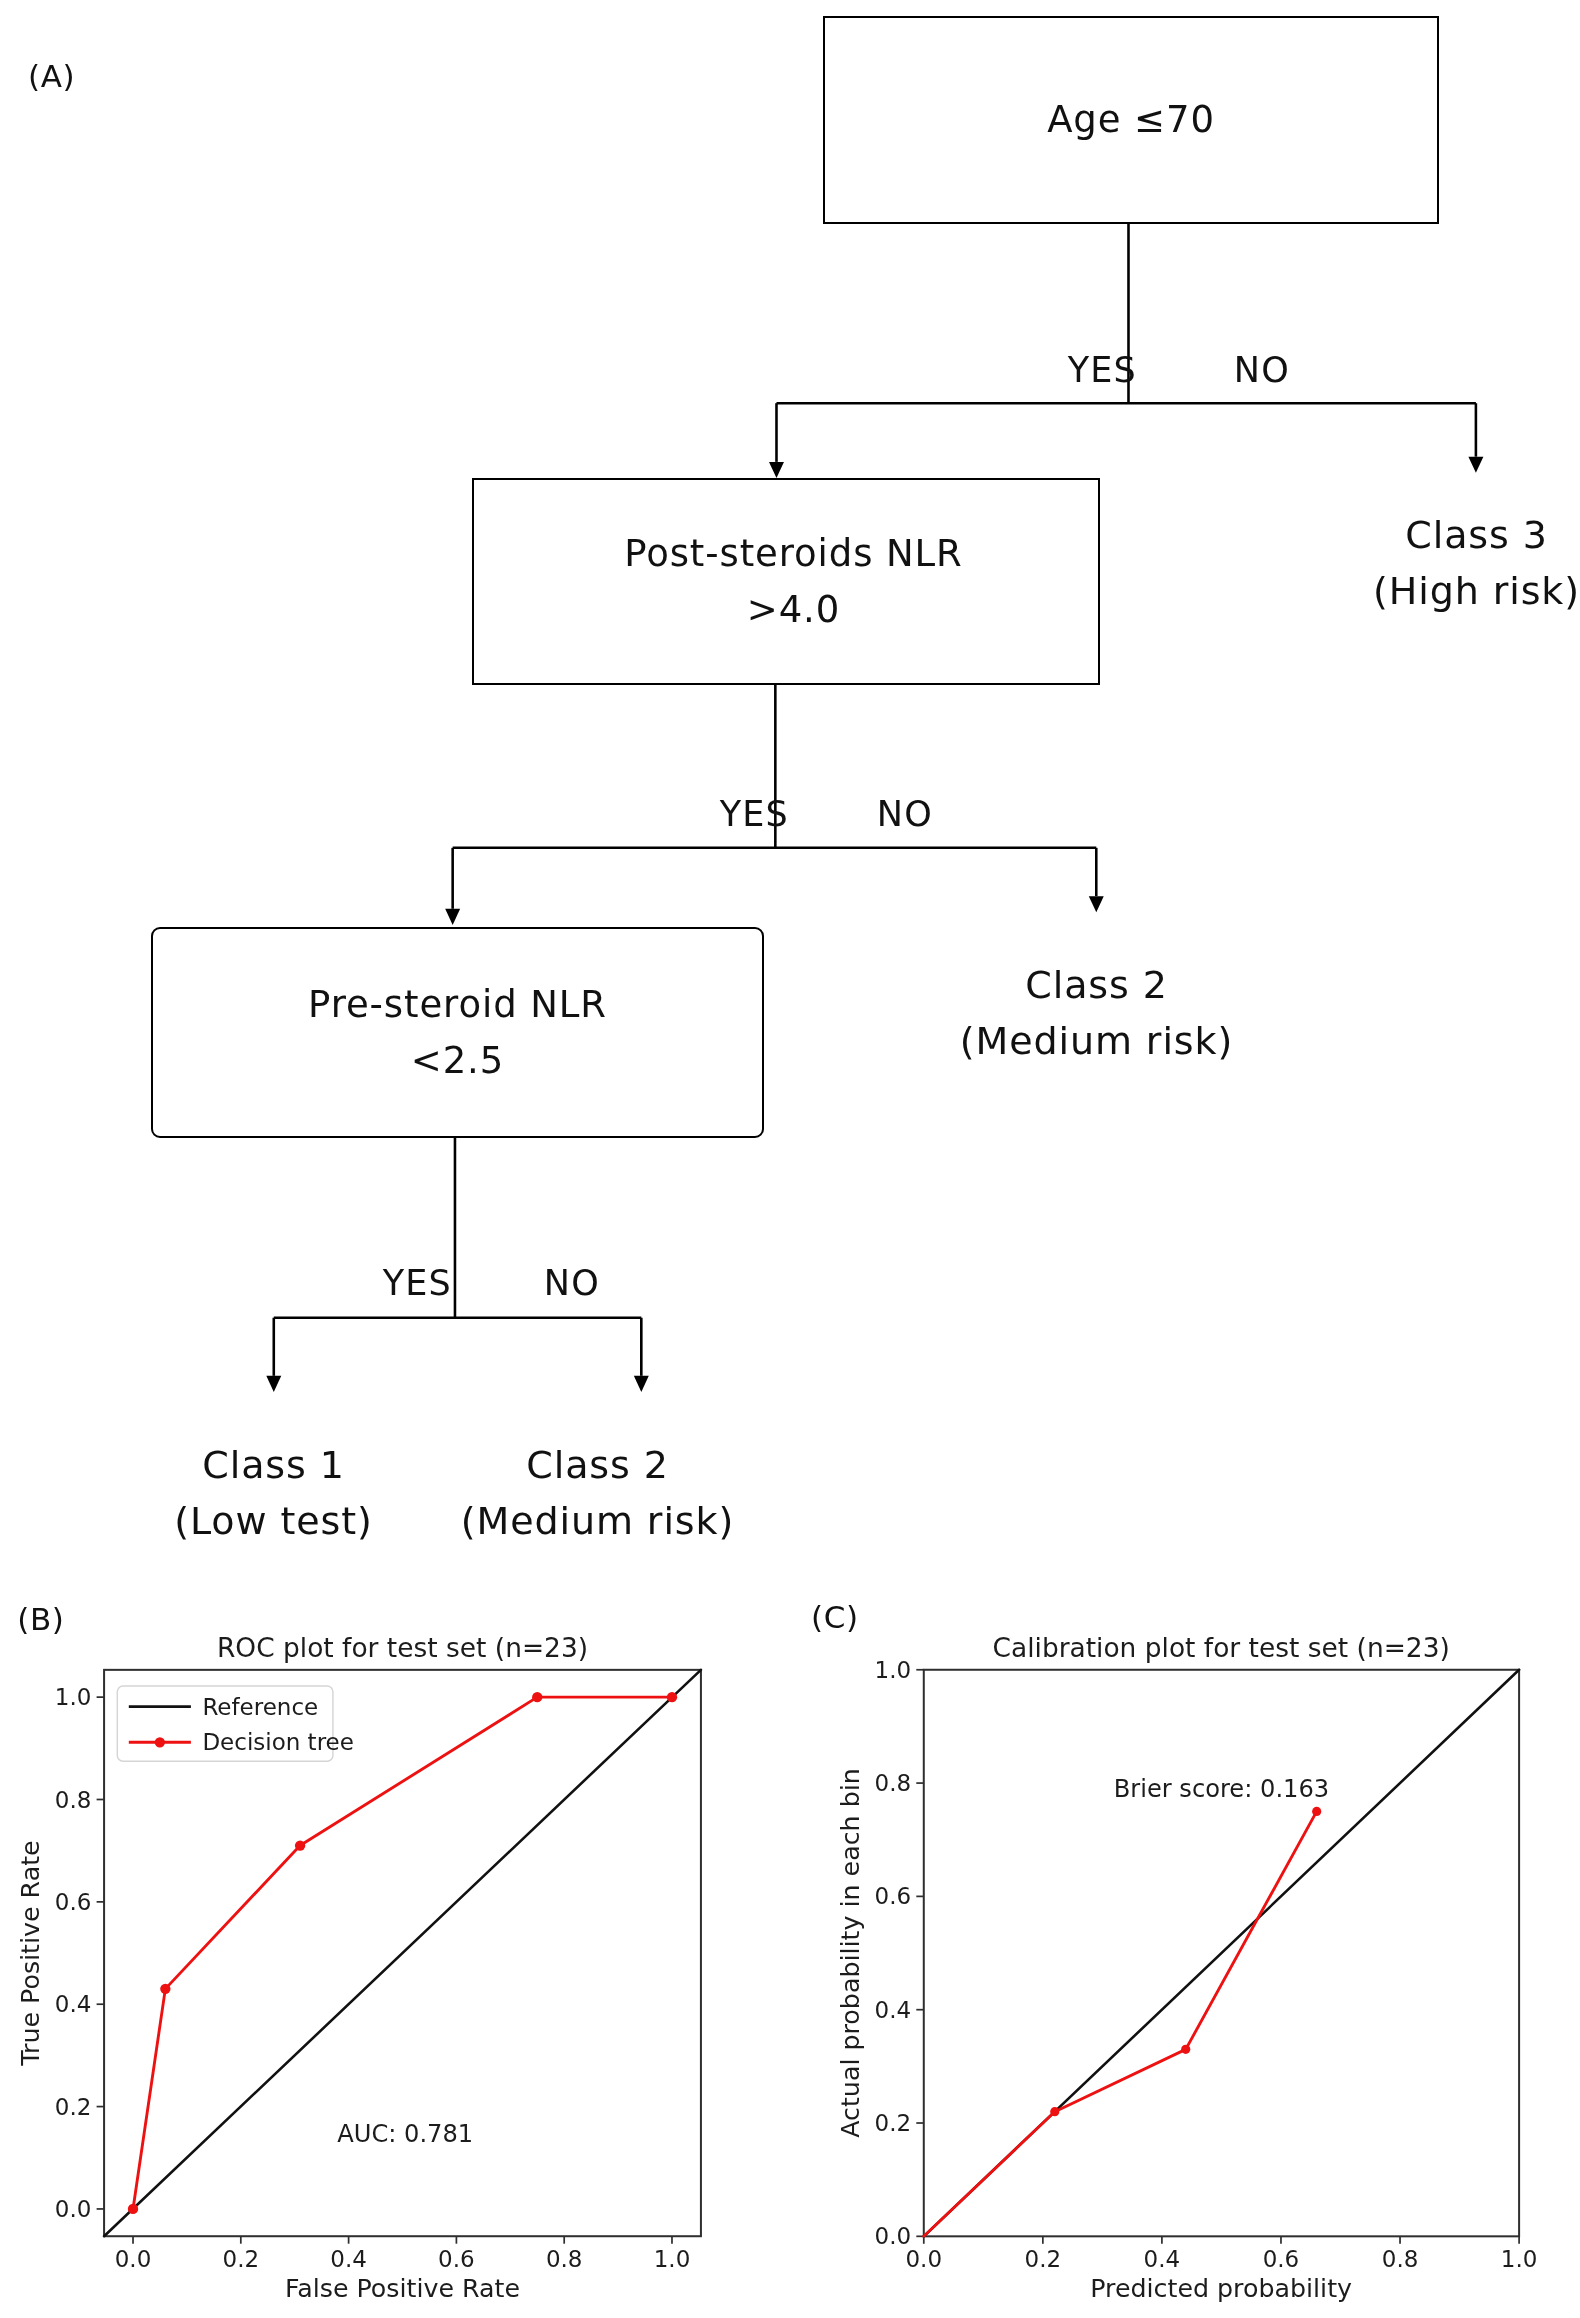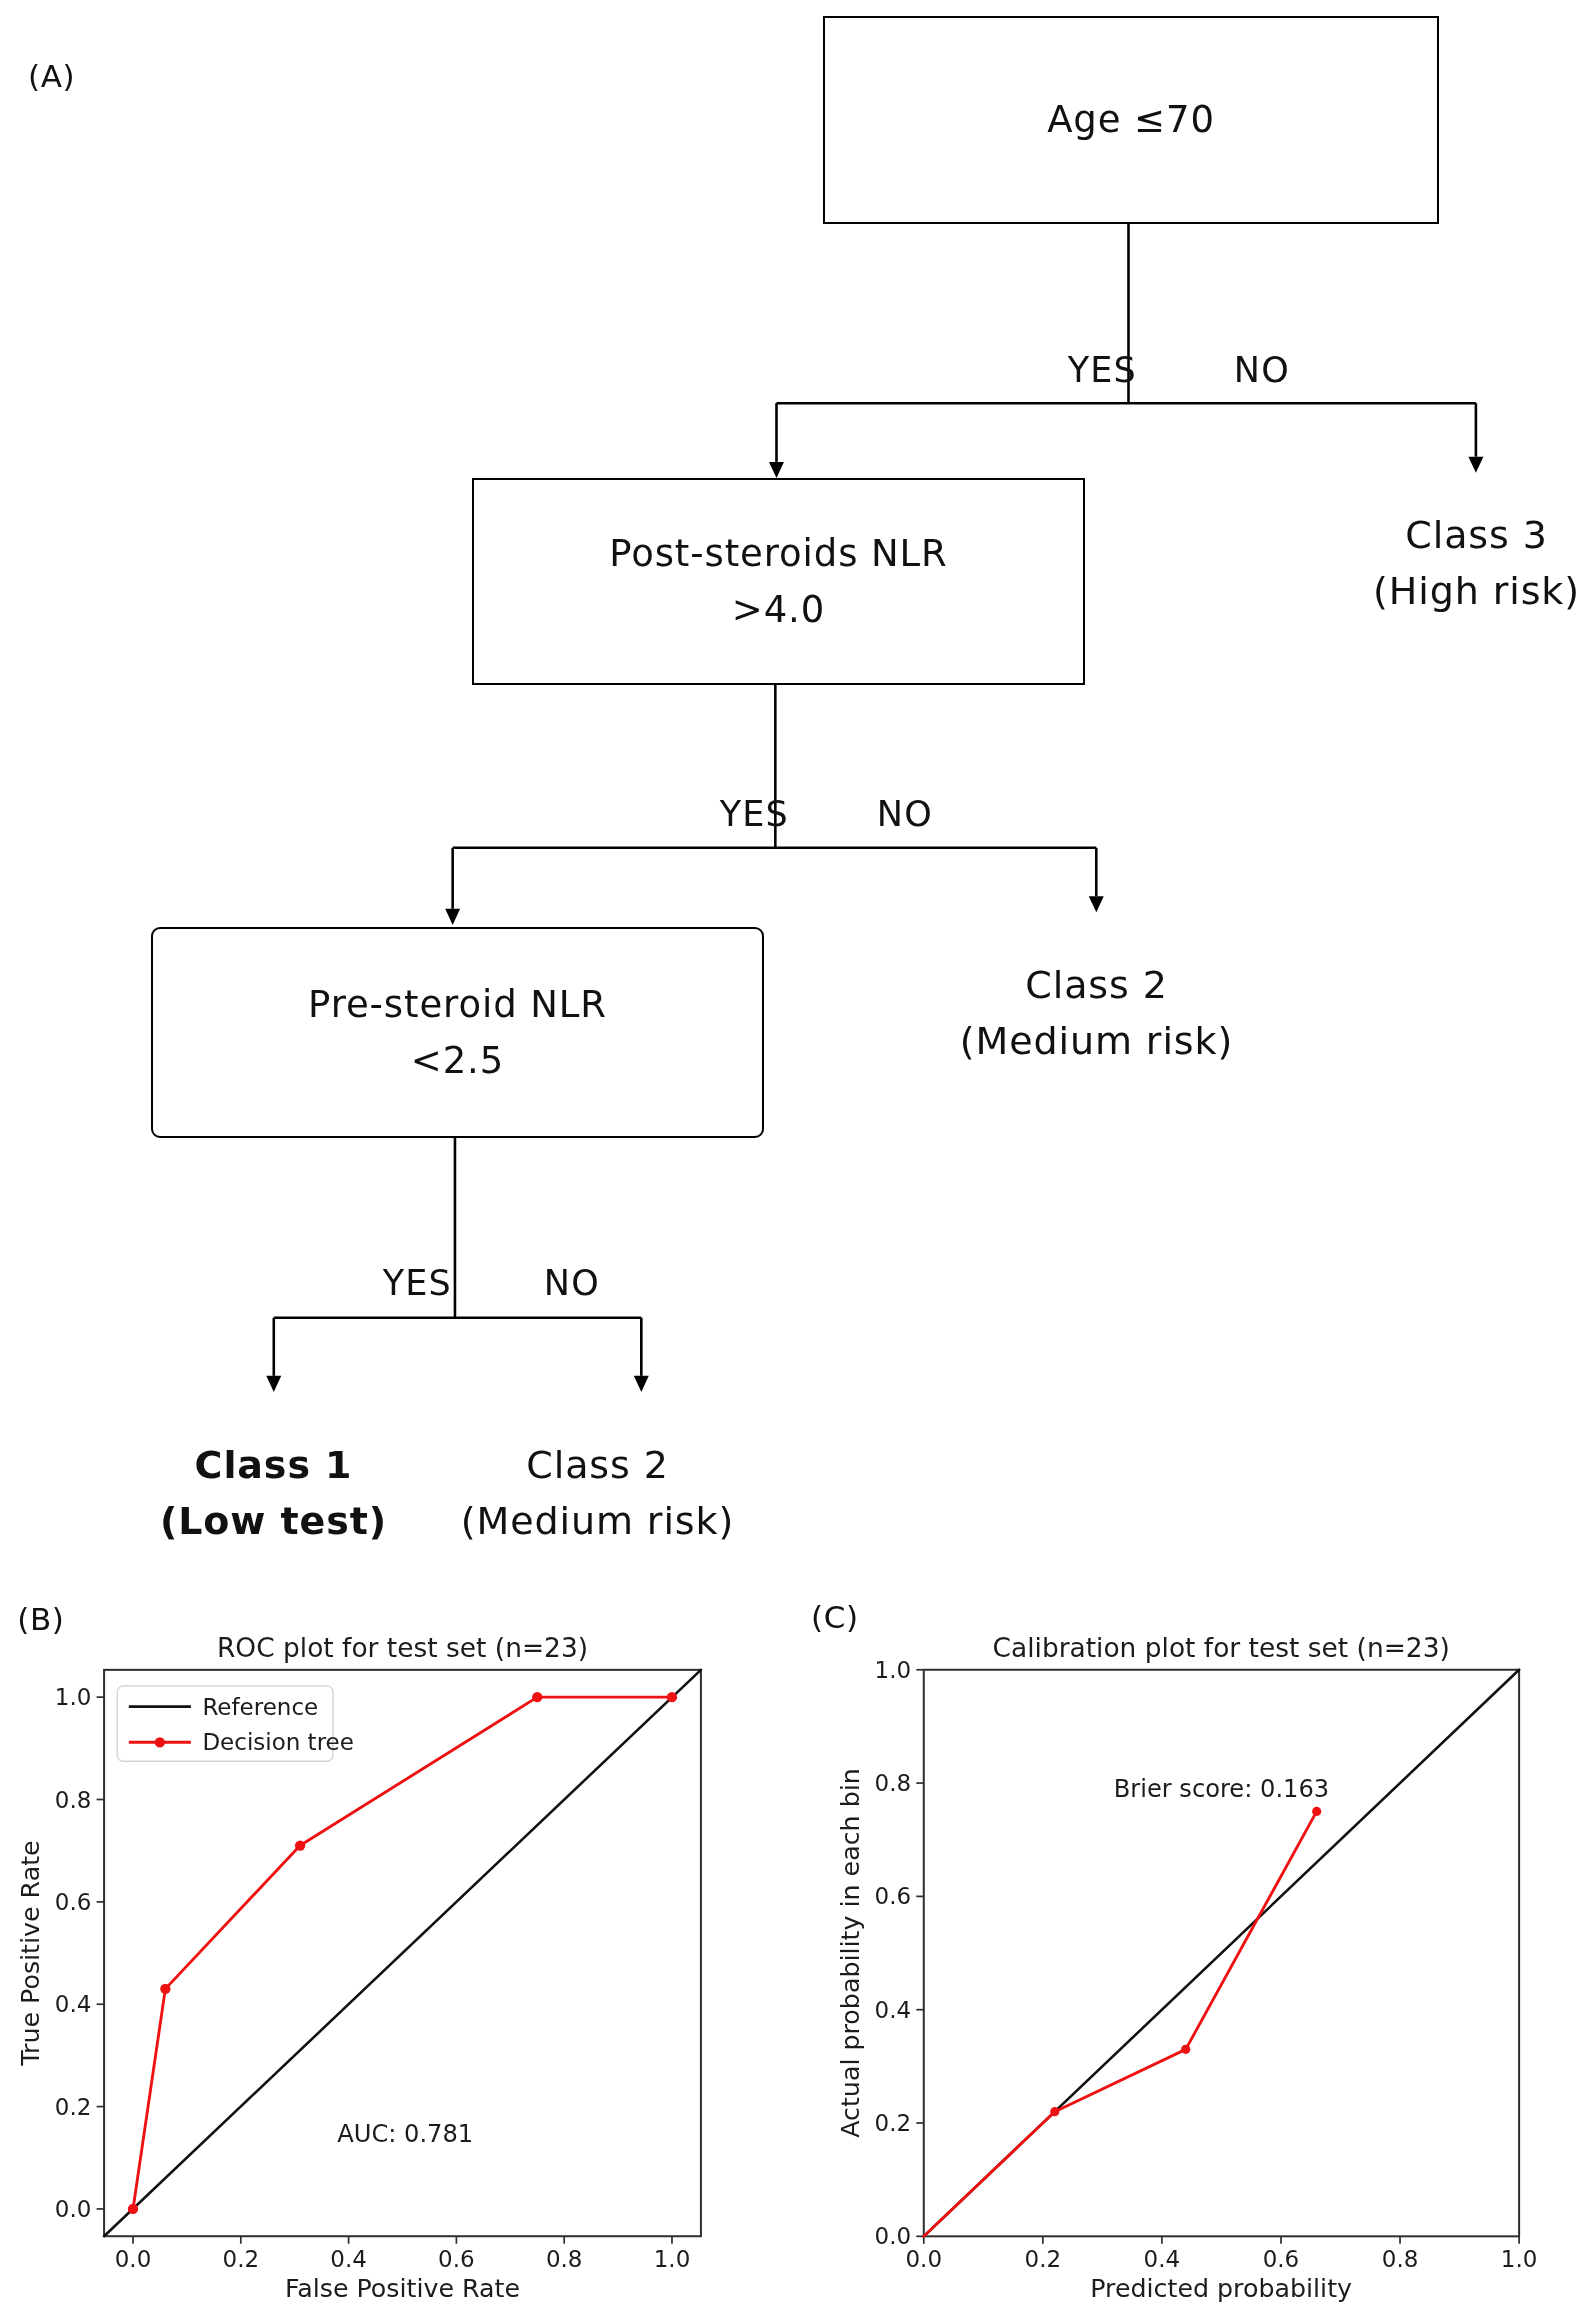--- a/index.html
+++ b/index.html
@@ -48,21 +48,21 @@
       <polygon points="1893,1558 1919,1558 1906,1586"></polygon>
       <polygon points="463,2392 489,2392 476,2420"></polygon>
       <polygon points="1102,2392 1128,2392 1115,2420"></polygon>
     </g>
   </svg>
 
   <div class="node" style="left:823px;top:16px;width:612px;height:204px;">
     <span>Age ≤70</span>
 
   </div>
-  <div class="node" style="left:472px;top:478px;width:609px;height:203px;">
+  <div class="node" style="left:472px;top:478px;width:609px;height:203px;padding-left:15px;">
     <span>Post-steroids NLR</span>
     <span>&gt;4.0</span>
   </div>
   <div class="node" style="left:151px;top:927px;width:609px;height:207px;border-radius:9px;">
     <span>Pre-steroid NLR</span>
     <span>&lt;2.5</span>
   </div>
 
   <div class="branch" style="left:999px;top:350px;">YES</div>
   <div class="branch" style="left:1152px;top:350px;">NO</div>
@@ -72,21 +72,21 @@
   <div class="branch" style="left:462px;top:1263px;">NO</div>
 
   <div class="leaf" style="left:1275px;top:507px;width:403px;">
     <span>Class 3</span>
     <span>(High risk)</span>
   </div>
   <div class="leaf" style="left:895px;top:957px;width:403px;">
     <span>Class 2</span>
     <span>(Medium risk)</span>
   </div>
-  <div class="leaf" style="left:101px;top:1437px;width:345px;font-weight:bold;">
+  <div class="leaf" style="left:101px;top:1437px;width:345px;">
     <span>Class 1</span>
     <span>(Low test)</span>
   </div>
   <div class="leaf" style="left:425px;top:1437px;width:345px;">
     <span>Class 2</span>
     <span>(Medium risk)</span>
   </div>
 
   <svg class="chart" style="left:0;top:1553px;" width="805" height="765" viewBox="0 0 1400 1330">
       <rect x="181" y="203" width="1038" height="985" fill="none" stroke="#2f2f2f" stroke-width="3.5"></rect>

